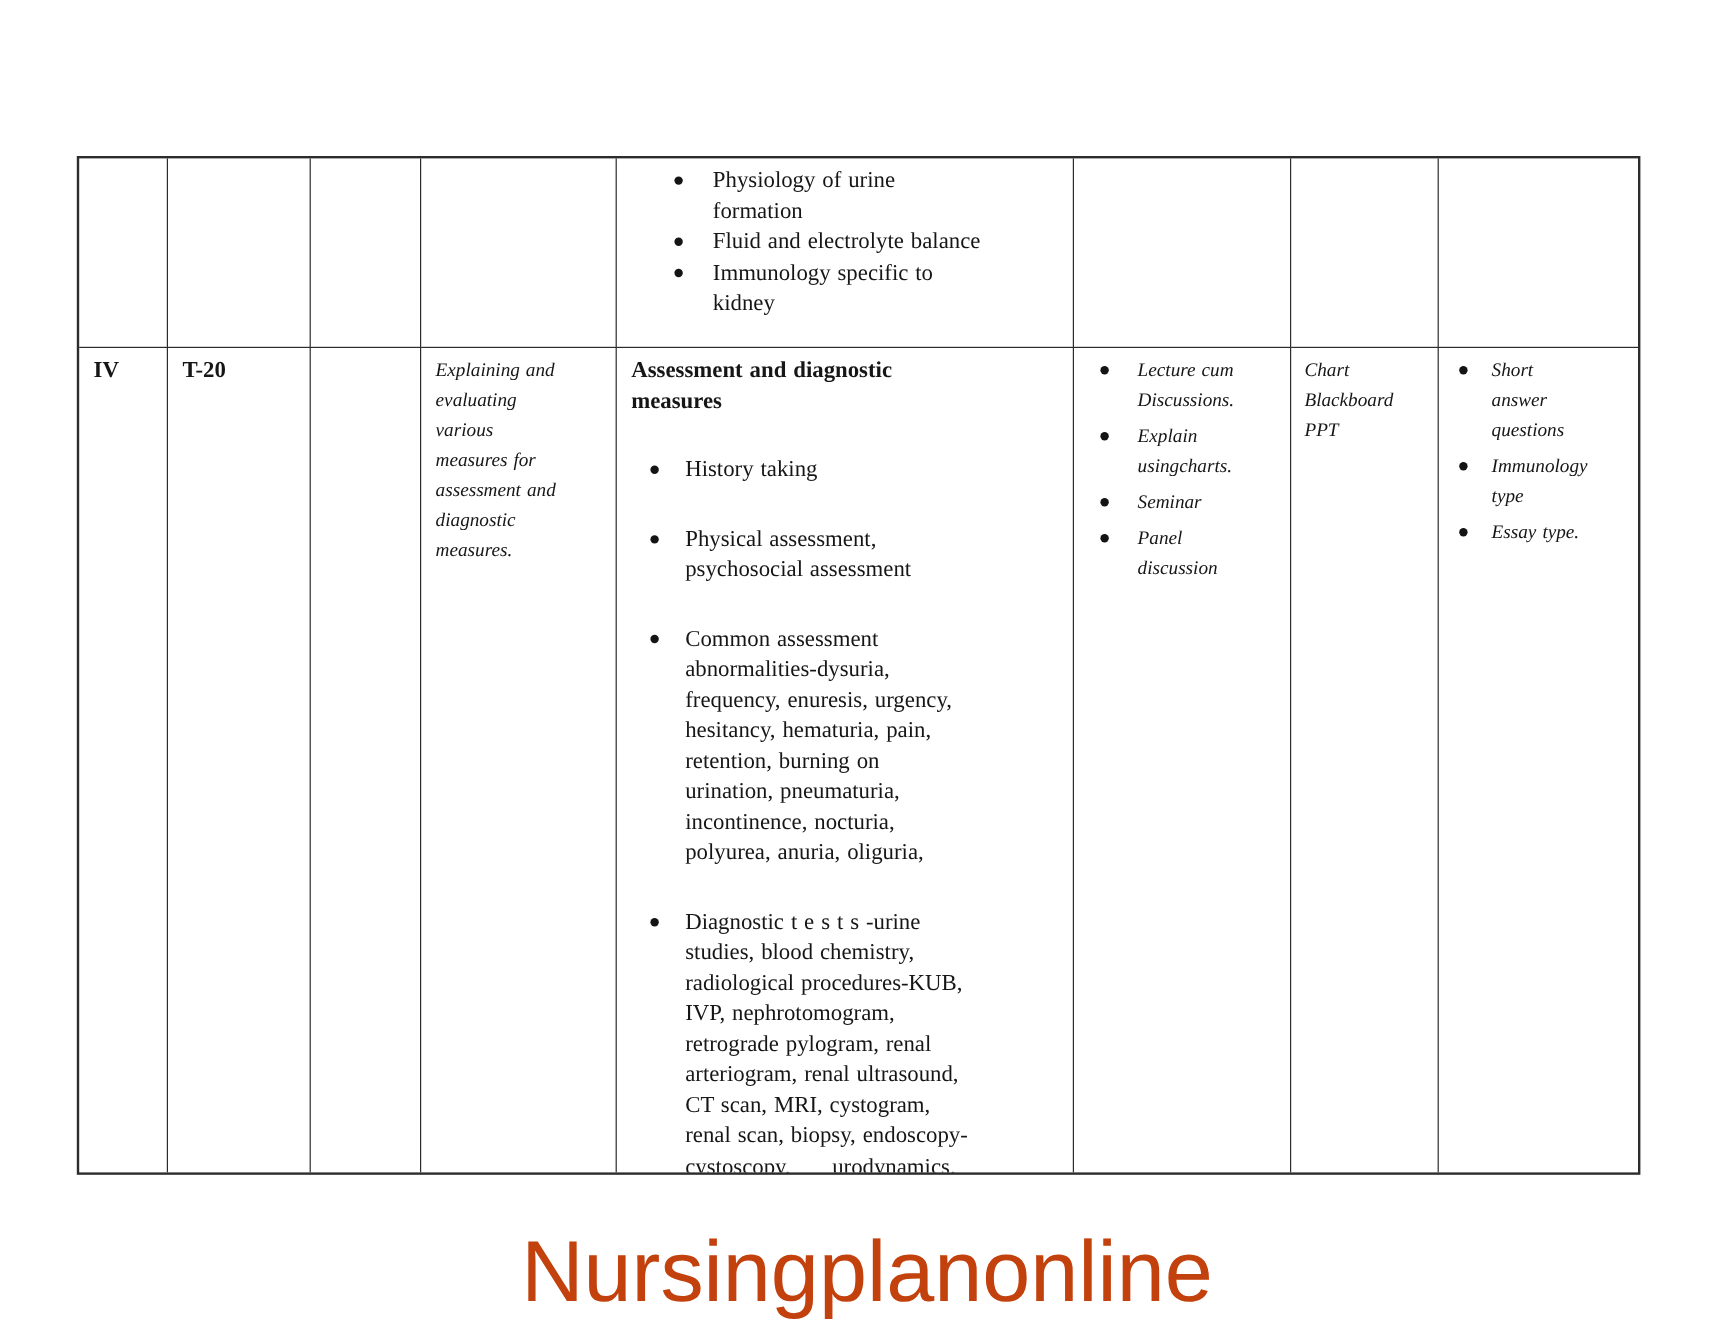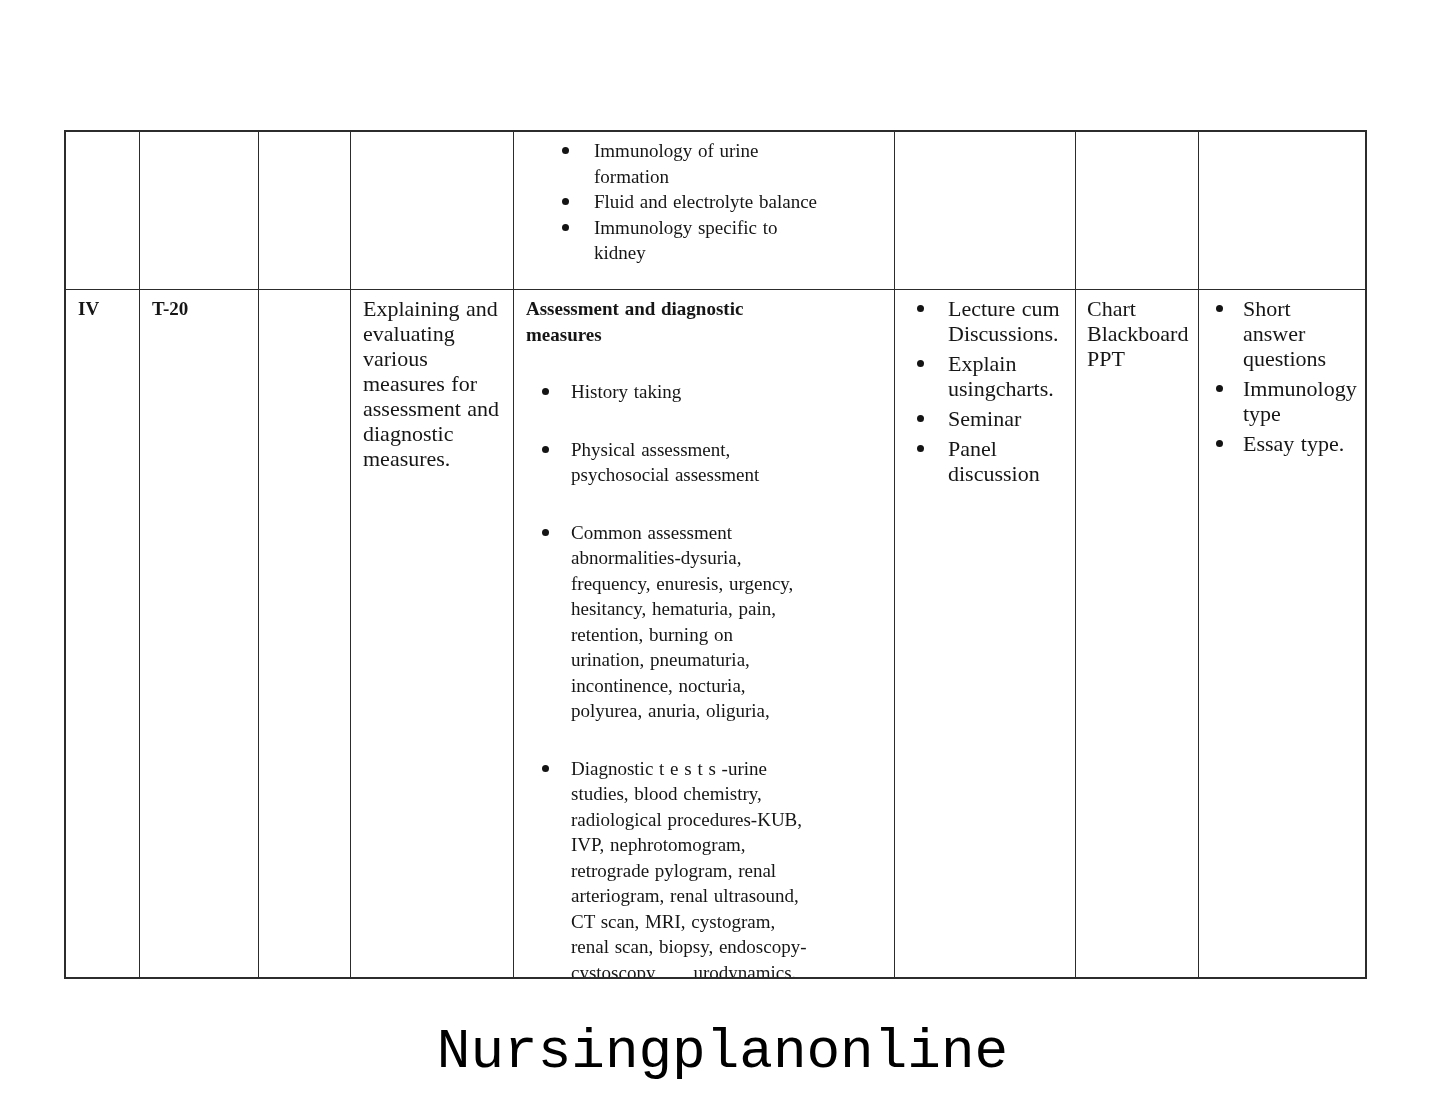--- a/index.html
+++ b/index.html
@@ -20,21 +20,21 @@
   .cell{
     box-sizing:border-box;
     border-right:1.5px solid #2c2c2c;
     border-bottom:1.5px solid #2c2c2c;
     padding:6px 10px 4px 12px;
     overflow:hidden;
   }
   .cell.lastcol{border-right:none;}
   .cell.lastrow{border-bottom:none;}
   .fs19{font-size:19px;line-height:25.5px;}
-  .fs17{font-size:22px;line-height:25px;}
+  .fs17{font-size:16px;line-height:25px;font-style:italic;}
   .bold{font-weight:bold;}
   .pre{white-space:pre-wrap;word-spacing:1px;}
   
   .li{display:flex;align-items:flex-start;}
   .dot{width:7px;height:7px;border-radius:50%;background:#141414;flex:0 0 7px;margin-top:9px;}
   
   .li-c1{padding-left:36px;}
   .li-c1 .dot{margin-right:25px;}
   
   .li-c2{padding-left:16px;margin-top:32px;}
@@ -45,39 +45,39 @@
   .li-t + .li-t{margin-top:5px;}
   
   .li-a{padding-left:5px;}
   .li-a .dot{margin-right:20px;}
   .li-a + .li-a{margin-top:5px;}
   
   .av{padding-left:11px;}
   
   .watermark{
     position:absolute;top:1024px;left:50%;transform:translateX(-50%);
-    font-family:Liberation Mono, monospace;
-    font-size:56px;line-height:1;font-weight:400;
-    color:#000000;white-space:nowrap;user-select:none;
+    font-family:Liberation Sans, sans-serif;
+    font-size:72px;line-height:1;font-weight:400;
+    color:#c2410c;white-space:nowrap;user-select:none;
   }
 </style>
 </head>
 <body>
 
 <div class="tbl">
 
   <div class="cell"></div>
   <div class="cell"></div>
   <div class="cell"></div>
   <div class="cell"></div>
 
   <div class="cell fs19">
     <div class="li li-c1">
       <span class="dot"></span>
-      <div class="pre">Immunology of urine
+      <div class="pre">Physiology of urine
 formation</div>
     </div>
     <div class="li li-c1">
       <span class="dot"></span>
       <div class="pre">Fluid and electrolyte balance</div>
     </div>
     <div class="li li-c1">
       <span class="dot"></span>
       <div class="pre">Immunology specific to
 kidney</div>

